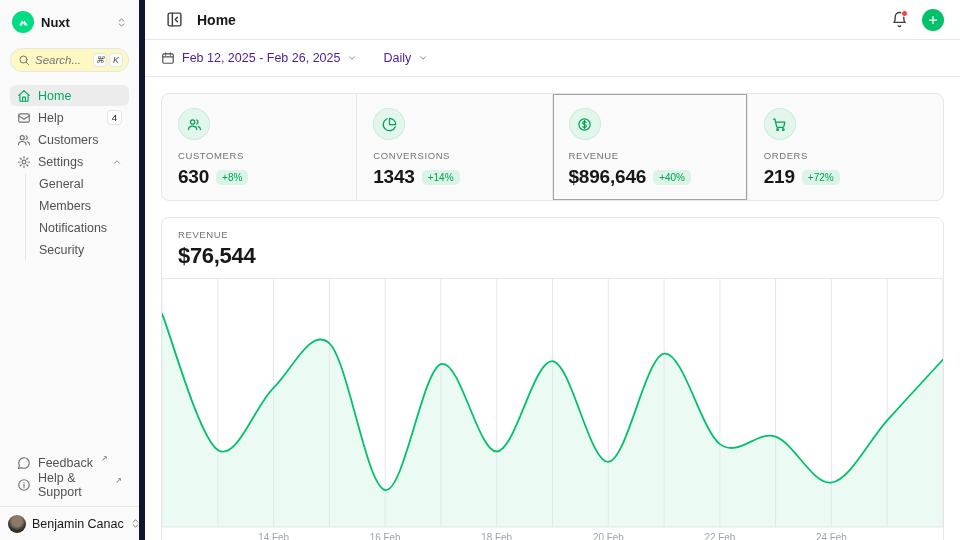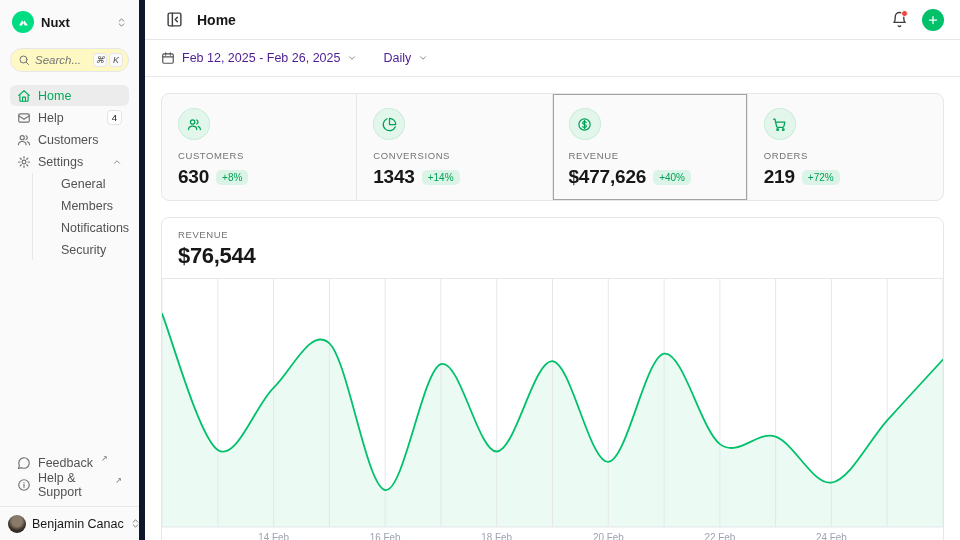--- a/index.html
+++ b/index.html
@@ -27,21 +27,21 @@
     display:flex; align-items:center; justify-content:center; }
   .nav-item { display:flex; align-items:center; gap:7px; height:21px; margin-bottom:1px;
     padding:0 7px; border-radius:6px; font-size:12.5px; font-weight:500; color:#525252;
     cursor:pointer; }
   .nav-item .lbl { flex:1; }
   .nav-item.active { background:#ececec; color:#00ab5e; }
   .nav-item.active .nic { color:#00ab5e; }
   .nic { display:flex; align-items:center; color:#737373; }
   .count-badge { font-size:9.5px; color:#171717; border:1px solid #e4e4e7; background:#fff;
     border-radius:4px; padding:1px 4px; line-height:11px; }
-  .subnav { margin:1px 0 0 22px; border-left:1px solid #e5e7eb; padding-left:26px; }
+  .subnav { margin:1px 0 0 15px; border-left:1px solid #e5e7eb; padding-left:11px; }
   .subnav .nav-item { padding-left:2px; }
   .side-foot { margin-top:auto; }
   .ext { font-size:8px; color:#737373; margin-left:1px; transform:translateY(-4px); }
   .user-sep { border-top:1px solid #e5e7eb; }
   .user-row { display:flex; align-items:center; gap:6px; padding:7px 8px; height:33px;
     cursor:pointer; }
   .avatar { width:18px; height:18px; border-radius:50%; flex-shrink:0;
     background:radial-gradient(circle at 50% 35%, #8a7a6a 0 35%, #3a322b 60%, #17140f 100%); }
   .user-name { font-size:12.5px; font-weight:500; flex:1; white-space:nowrap; }
 
@@ -315,21 +315,21 @@
         <div class="stat selected">
           <div class="stat-ic">
             <svg width="15" height="15" viewBox="0 0 24 24" fill="none" stroke="currentColor" stroke-width="2" stroke-linecap="round" stroke-linejoin="round">
                 <circle cx="12" cy="12" r="9"></circle>
                 <path d="M15 8.6c-.8-.7-1.9-1.1-3-1.1-1.7 0-3 .9-3 2.2s1.3 2 3 2.3 3 1 3 2.3-1.3 2.2-3 2.2c-1.1 0-2.2-.4-3-1.1"></path>
                 <path d="M12 5.5v13"></path>
               </svg>
           </div>
           <div class="stat-label">REVENUE</div>
           <div class="stat-valrow">
-            <span class="stat-value">$477,626</span>
+            <span class="stat-value">$896,646</span>
             <span class="delta">+40%</span>
           </div>
         </div>
 
         <div class="stat">
           <div class="stat-ic">
             <svg width="15" height="15" viewBox="0 0 24 24" fill="none" stroke="currentColor" stroke-width="2" stroke-linecap="round" stroke-linejoin="round">
                 <circle cx="9" cy="20" r="1.4"></circle>
                 <circle cx="18" cy="20" r="1.4"></circle>
                 <path d="M2.5 3.5h2.3l2.5 11.6a1.8 1.8 0 0 0 1.8 1.4h8.1a1.8 1.8 0 0 0 1.8-1.4l1.5-6.8H5.6"></path>

